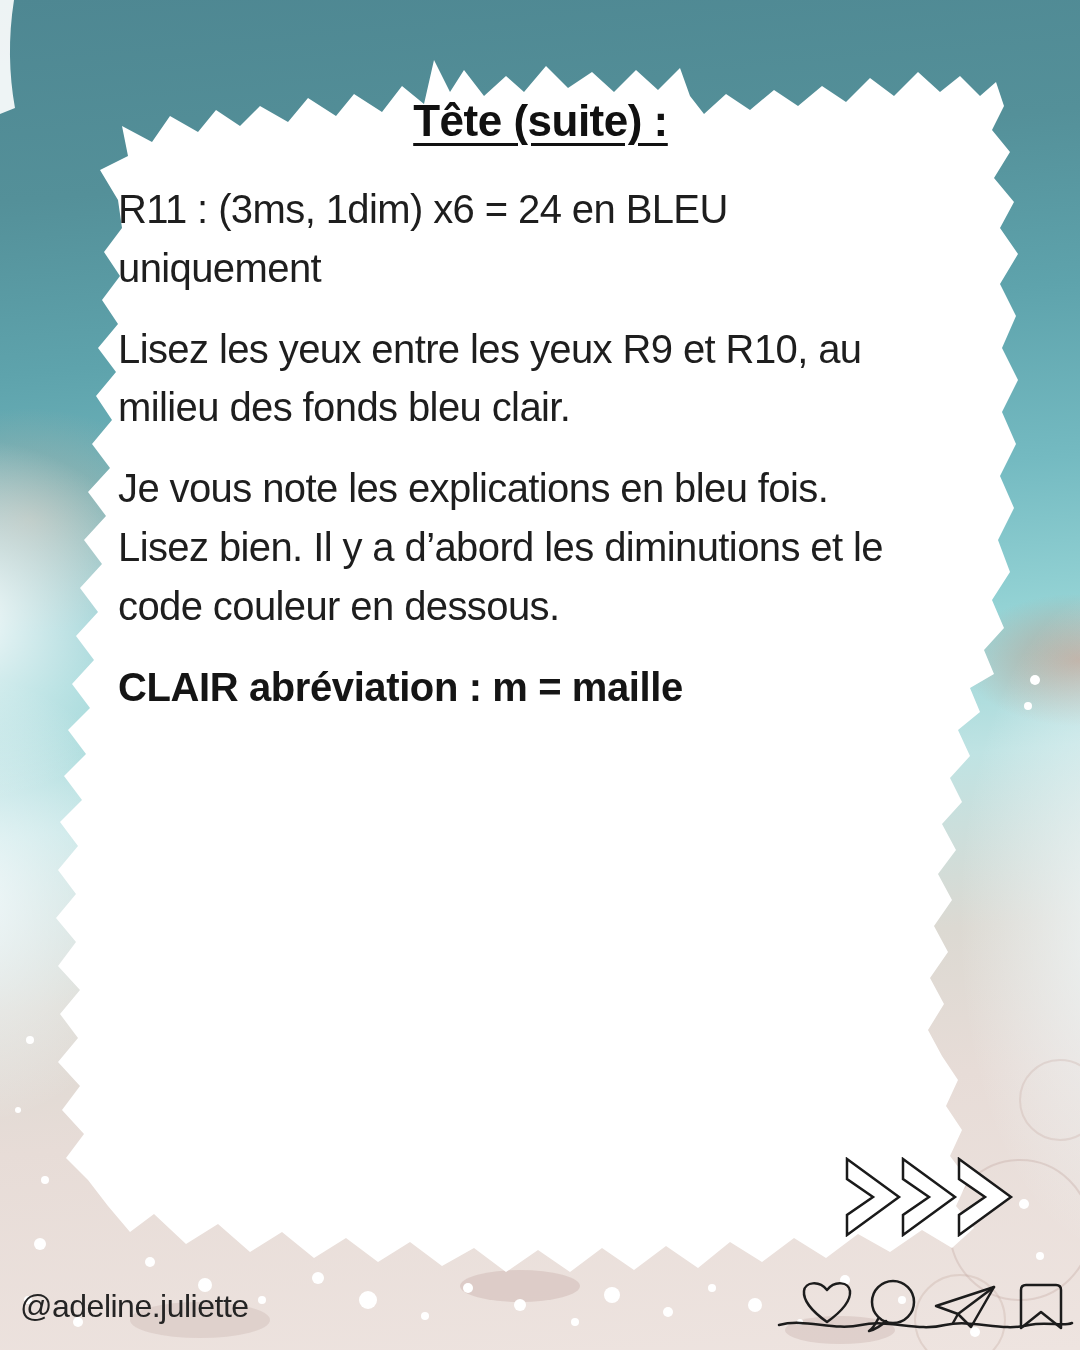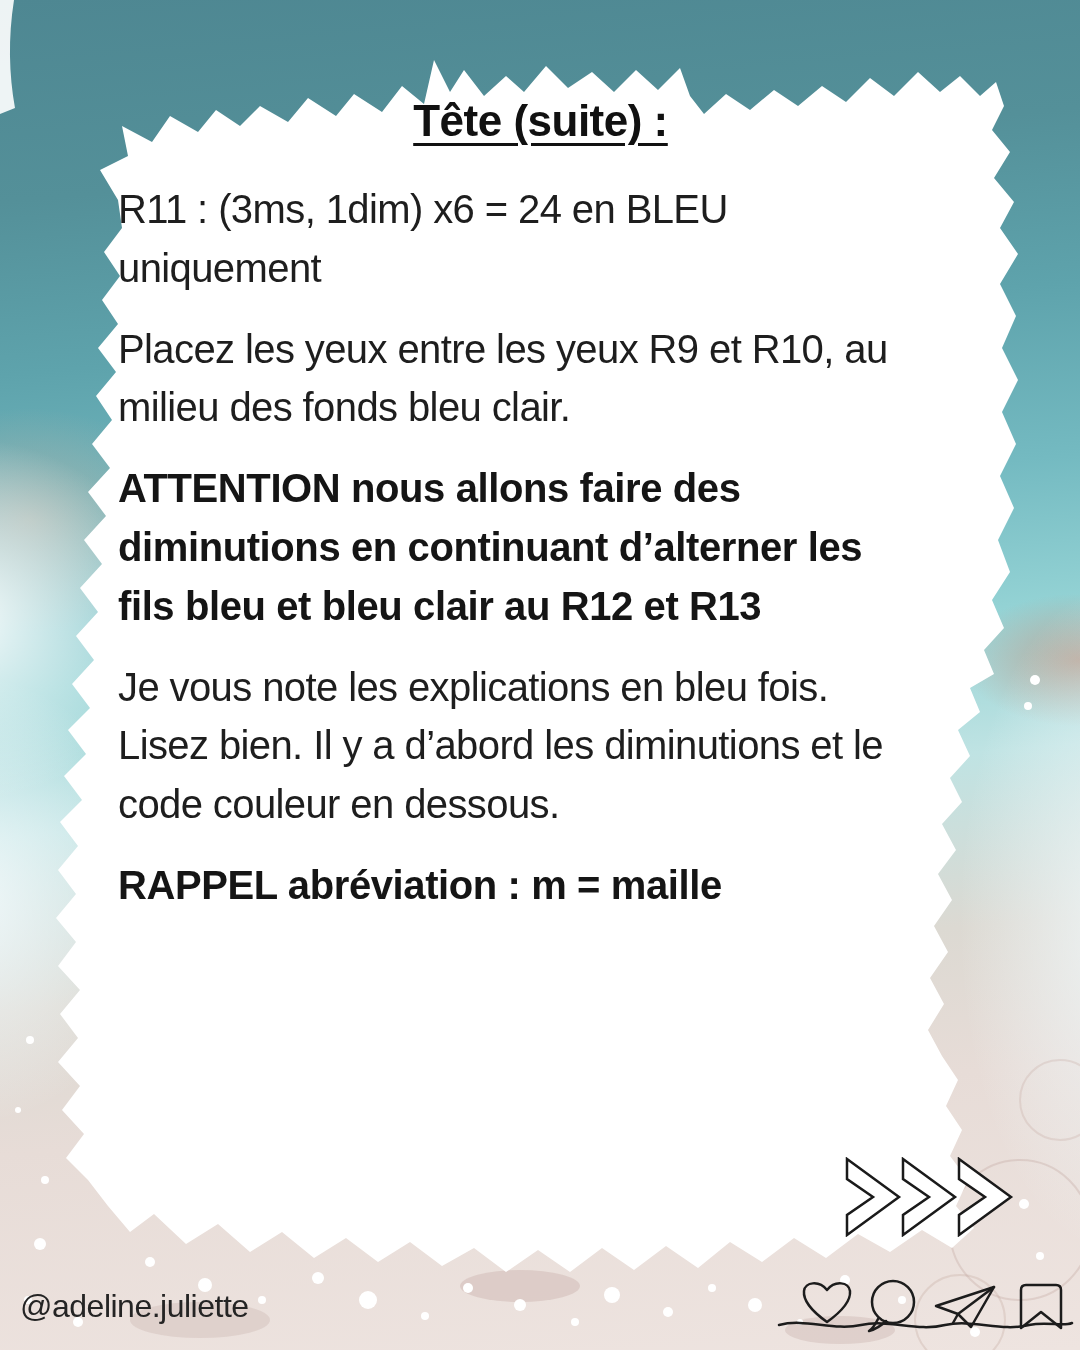--- a/index.html
+++ b/index.html
@@ -97,29 +97,26 @@
       <circle cx="45" cy="1180" r="4"></circle>
         <circle cx="1035" cy="680" r="5"></circle>
         <circle cx="1028" cy="706" r="4"></circle>
     </g>
   </svg>
 
   <div class="content">
     <h1 class="title">Tête (suite) :</h1>
     <p class="para">R11 : (3ms, 1dim) x6 = 24 en BLEU
 uniquement</p>
-    <p class="para">Placez les yeux entre les yeux R9 et R10, au
+    <p class="para">Lisez les yeux entre les yeux R9 et R10, au
 milieu des fonds bleu clair.</p>
-    <p class="para bold">ATTENTION nous allons faire des
-diminutions en continuant d’alterner les
-fils bleu et bleu clair au R12 et R13</p>
     <p class="para">Je vous note les explications en bleu fois.
 Lisez bien. Il y a d’abord les diminutions et le
 code couleur en dessous.</p>
-    <p class="para bold last">RAPPEL abréviation : m = maille</p>
+    <p class="para bold last">CLAIR abréviation : m = maille</p>
   </div>
 
   <svg class="chevrons" width="170" height="80" viewBox="0 0 170 80" aria-hidden="true">
     <g fill="#ffffff" stroke="#1a1a1a" stroke-width="2.5" stroke-linejoin="miter">
       <path d="M2,2 L54,40 L2,78 L2,58 L28,40 L2,22 Z"></path>
       <path d="M58,2 L110,40 L58,78 L58,58 L84,40 L58,22 Z"></path>
       <path d="M114,2 L166,40 L114,78 L114,58 L140,40 L114,22 Z"></path>
     </g>
   </svg>
 

